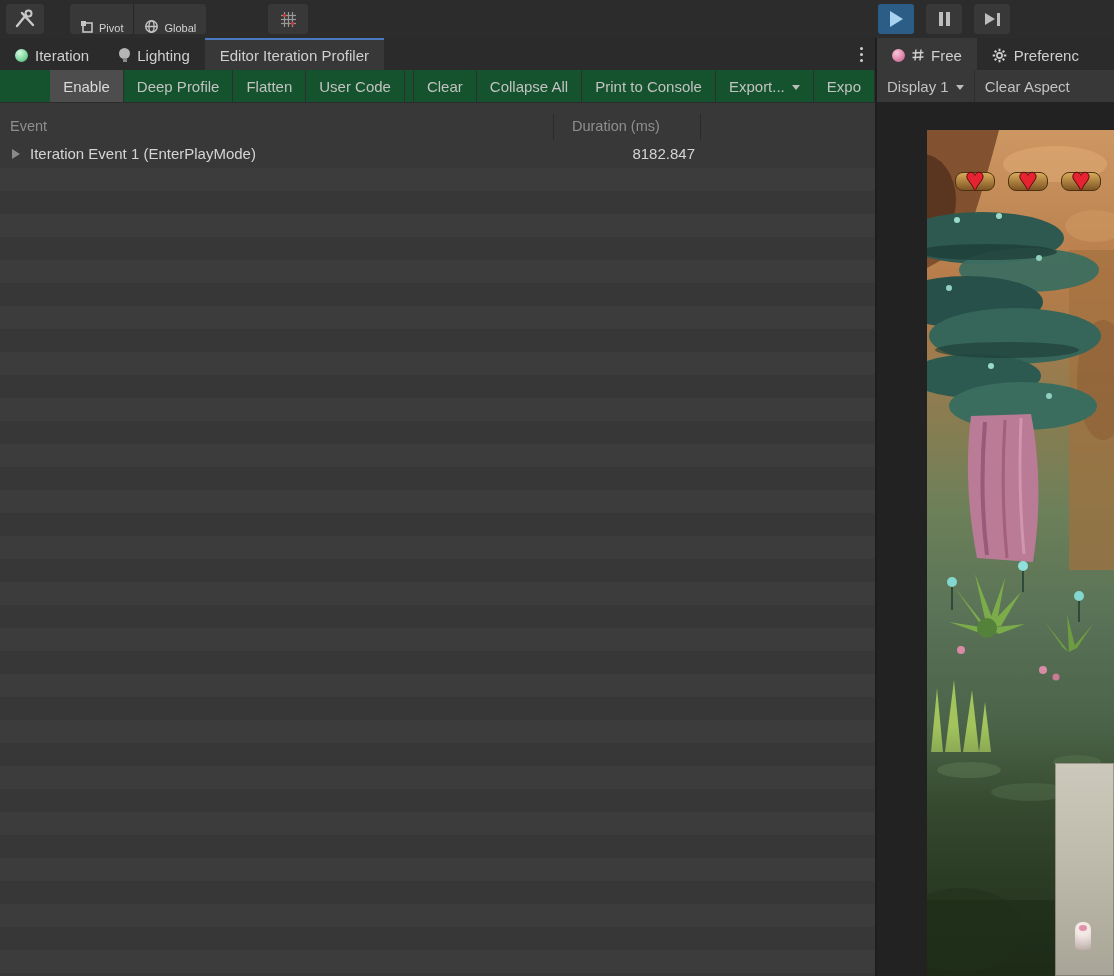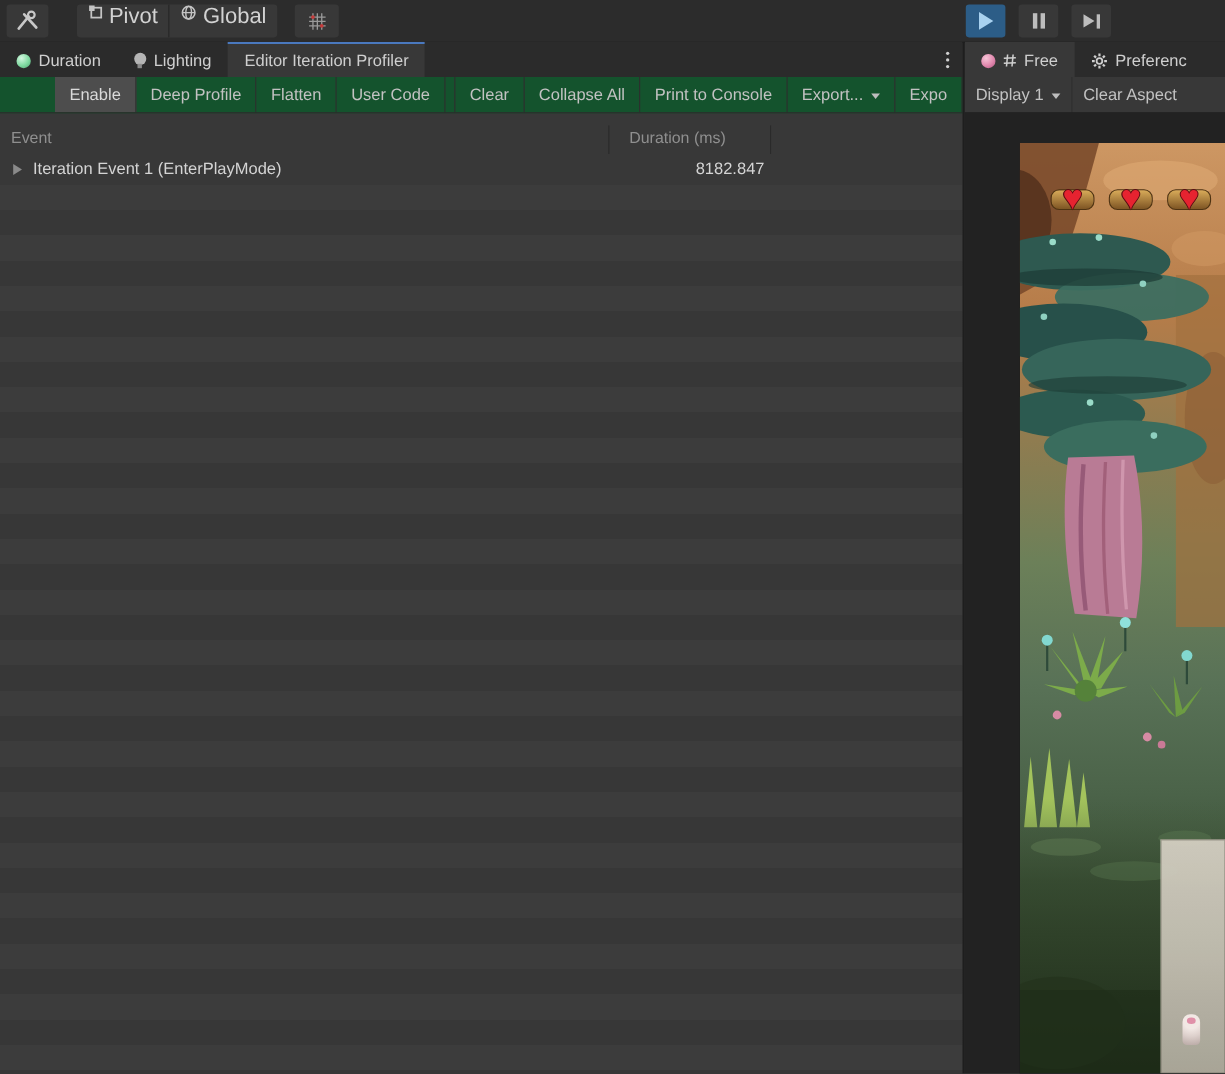--- a/index.html
+++ b/index.html
@@ -11,21 +11,21 @@
     -webkit-font-smoothing:antialiased;
   }
   .app{position:relative;width:1114px;height:976px;}
 
   
   .topbar{position:absolute;top:0;left:0;width:1114px;height:38px;background:#2c2c2c;border-bottom:1px solid #1e1e1e;}
   .tool-btn{position:absolute;top:4px;height:30px;background:#383838;border-radius:3px;display:flex;align-items:center;justify-content:center;}
   .tool-btn.tools{left:6px;width:38px;}
   .tool-btn.grid{left:268px;width:40px;}
   .seg-group{position:absolute;left:70px;top:4px;height:30px;background:#383838;border-radius:3px;display:flex;overflow:hidden;}
-  .seg{display:flex;align-items:flex-start;gap:5px;padding:0 10px;color:#d2d2d2;font-size:20px;}
+  .seg{display:flex;align-items:flex-end;gap:5px;padding:0 10px;color:#d2d2d2;font-size:11px;}
   .seg + .seg{border-left:1px solid #262626;}
 
   .play-group{position:absolute;left:878px;top:4px;display:flex;gap:12px;}
   .pm-btn{width:36px;height:30px;background:#383838;border-radius:3px;display:flex;align-items:center;justify-content:center;}
   .pm-btn.active{background:#2c5d87;}
   .tri{width:0;height:0;border-left:13px solid #a8d2f0;border-top:8px solid transparent;border-bottom:8px solid transparent;}
   .pause-ic{display:flex;gap:3px;}
   .pause-ic i{width:4px;height:14px;background:#bdbdbd;display:block;}
   .step-ic{display:flex;align-items:center;gap:2px;}
   .step-ic .t2{width:0;height:0;border-left:10px solid #bdbdbd;border-top:6px solid transparent;border-bottom:6px solid transparent;}
@@ -158,21 +158,21 @@
             <span class="t2"></span>
             <span class="bar"></span>
           </span>
       </div>
     </div>
   </div>
 
   <div class="tabstrip left">
     <div class="tab">
       <span class="dot mint"></span>
-      <span>Duration</span>
+      <span>Iteration</span>
     </div>
     <div class="tab">
       <span class="bulb"></span>
       <span>Lighting</span>
     </div>
     <div class="tab active">
       <span>Editor Iteration Profiler</span>
     </div>
     <div class="kebab">
         <i></i>

